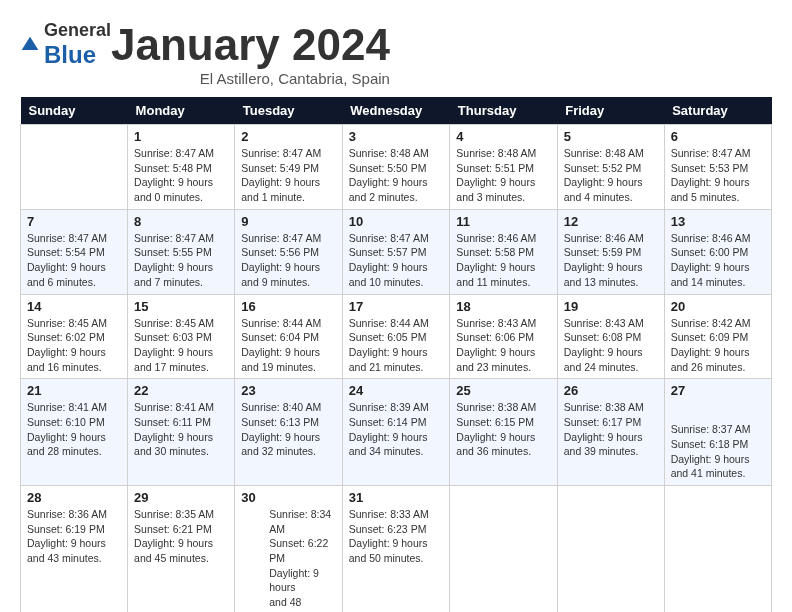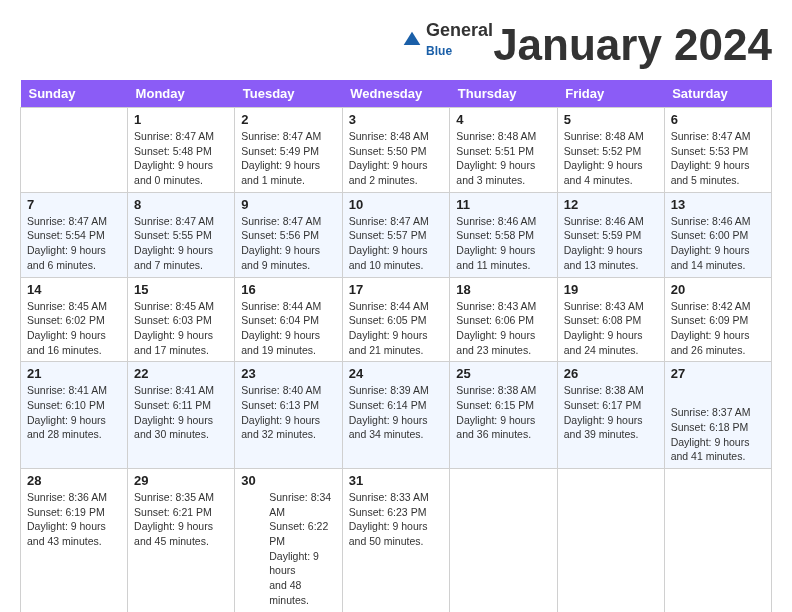--- a/index.html
+++ b/index.html
@@ -5,36 +5,36 @@
     * { box-sizing: border-box; margin: 0; padding: 0; }
     body {
       font-family: Arial, sans-serif;
       background: #fff;
       width: 792px;
       min-height: 612px;
       padding: 20px;
     }
     .header {
       display: flex;
-      justify-content: flex-end;
+      justify-content: flex-start;
       align-items: flex-start;
       margin-bottom: 10px;
     }
     .logo {
       display: flex;
       align-items: center;
       gap: 4px;
     }
     .logo-text-general {
       font-size: 18px;
       font-weight: bold;
       color: #333;
     }
     .logo-text-blue {
-      font-size: 12px;
+      font-size: 24px;
       font-weight: bold;
       color: #1a5fa8;
     }
     .logo-icon {
       width: 20px;
       height: 20px;
     }
     .title-block {
       text-align: right;
     }
@@ -81,38 +81,39 @@
     .empty-cell {
       background: #f9f9f9;
     }
     tr:nth-child(even) td {
       background-color: #f2f7ff;
     }
     tr:nth-child(odd) td {
       background-color: #ffffff;
     }
     .calendar thead tr th {
-      background-color: #8b5cf6;
+      background-color: #0f172a;
     }
   </style>
 </head>
 <body>
 
 <div class="header">
   <div class="logo">
     <svg class="logo-icon" viewBox="0 0 24 24" xmlns="http://www.w3.org/2000/svg">
       <polygon points="12,2 22,18 2,18" fill="#1a5fa8"></polygon>
     </svg>
     <div>
       <span class="logo-text-general">General</span><br>
       <span class="logo-text-blue">Blue</span>
     </div>
   </div>
   <div class="title-block">
     <div class="main-title">January 2024</div>
+    <div class="subtitle">El Astillero, Cantabria, Spain</div>
   </div>
 </div>
 
 <table class="calendar">
   <thead>
     <tr>
       <th>Sunday</th>
       <th>Monday</th>
       <th>Tuesday</th>
       <th>Wednesday</th>

